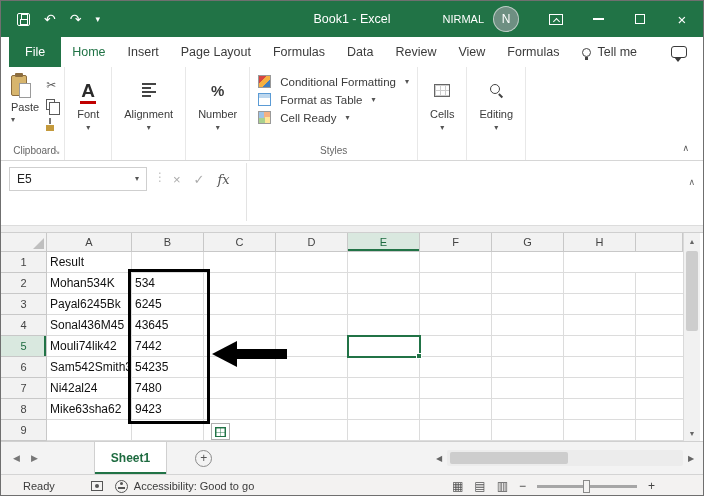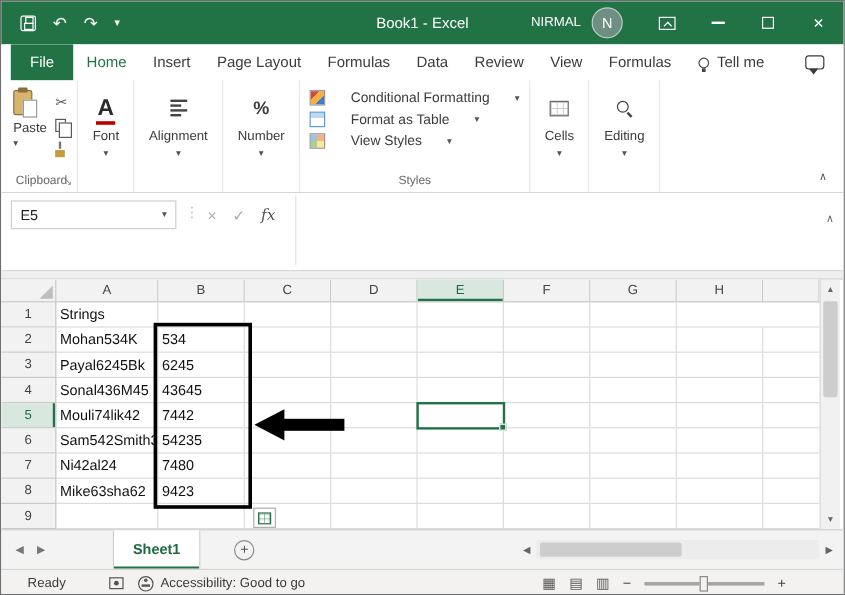--- a/index.html
+++ b/index.html
@@ -59,21 +59,21 @@
   .icon-zone{height:26px;display:flex;align-items:center;justify-content:center;margin-bottom:5px}
   .bigbtn .dd{margin-top:4px}
   .font-a{font-size:19px;font-weight:600;color:#2b2b2b;line-height:1;position:relative}
   .font-a::after{content:"";position:absolute;left:-1px;right:-1px;bottom:-4px;height:3px;background:#c00000}
   .align-icon{display:flex;flex-direction:column;gap:2px}
   .align-icon i{display:block;height:2px;background:#444}
   .align-icon i:nth-child(1){width:14px}.align-icon i:nth-child(2){width:9px}
   .align-icon i:nth-child(3){width:14px}.align-icon i:nth-child(4){width:9px}
   .pct{font-size:15px;font-weight:700;color:#3b3b3b}
   .styles-col{display:flex;flex-direction:column;gap:5px;padding:8px 8px 20px}
-  .style-row{display:flex;align-items:center;gap:21px;font-size:11.5px;color:#3b3b3b;cursor:default}
+  .style-row{display:flex;align-items:center;gap:9px;font-size:11.5px;color:#3b3b3b;cursor:default}
   .cf-icon{width:13px;height:13px;border:1px solid #999;background:linear-gradient(135deg,#d64541 0 34%,#f5b041 34% 67%,#3f7ec0 67%)}
   .fat-icon{width:13px;height:13px;border:1px solid #5b9bd5;background:linear-gradient(#bdd7ee 0 4px,#fff 4px)}
   .cs-icon{width:13px;height:13px;border:1px solid #999;background:conic-gradient(#f4b183 0 25%,#ffe699 0 50%,#a9d18e 0 75%,#9dc3e6 0)}
   .cells-icon{width:16px;height:13px;border:1px solid #666;background-image:linear-gradient(#ccc 1px,transparent 1px),linear-gradient(90deg,#ccc 1px,transparent 1px);background-size:5px 5px}
   .edit-icon{width:15px;height:15px;position:relative}
   .edit-icon::before{content:"";position:absolute;left:1px;top:1px;width:8px;height:8px;border:1.5px solid #444;border-radius:50%}
   .edit-icon::after{content:"";position:absolute;left:10px;top:10px;width:5px;height:1.5px;background:#444;transform:rotate(45deg);transform-origin:left center}
   .collapse{position:absolute;right:14px;bottom:7px;font-size:9px;color:#555}
 
   
@@ -253,21 +253,21 @@
           <span>Conditional Formatting</span>
           <span class="dd">▾</span>
         </div>
         <div class="style-row">
           <span class="fat-icon"></span>
           <span>Format as Table</span>
           <span class="dd">▾</span>
         </div>
         <div class="style-row">
           <span class="cs-icon"></span>
-          <span>View Styles</span>
+          <span>Cell Ready</span>
           <span class="dd">▾</span>
         </div>
       </div>
       <div class="group-label"><span>Styles</span></div>
     </div>
 
     <div class="rgroup">
       <div class="bigbtn">
         <div class="icon-zone">
             <span class="cells-icon"></span>
@@ -317,21 +317,21 @@
       <div class="ch w">D</div>
       <div class="ch w sel">E</div>
       <div class="ch w">F</div>
       <div class="ch w">G</div>
       <div class="ch w">H</div>
       <div class="ch stub"></div>
     </div>
 
     <div class="drow">
       <div class="rh">1</div>
-      <div class="cell wA">Strings</div>
+      <div class="cell wA">Result</div>
       <div class="cell w"></div>
         <div class="cell w"></div>
         <div class="cell w"></div>
         <div class="cell w"></div>
         <div class="cell w"></div>
         <div class="cell w"></div>
       <div class="cellstub"></div>
     </div>
     <div class="drow">
       <div class="rh">2</div>

